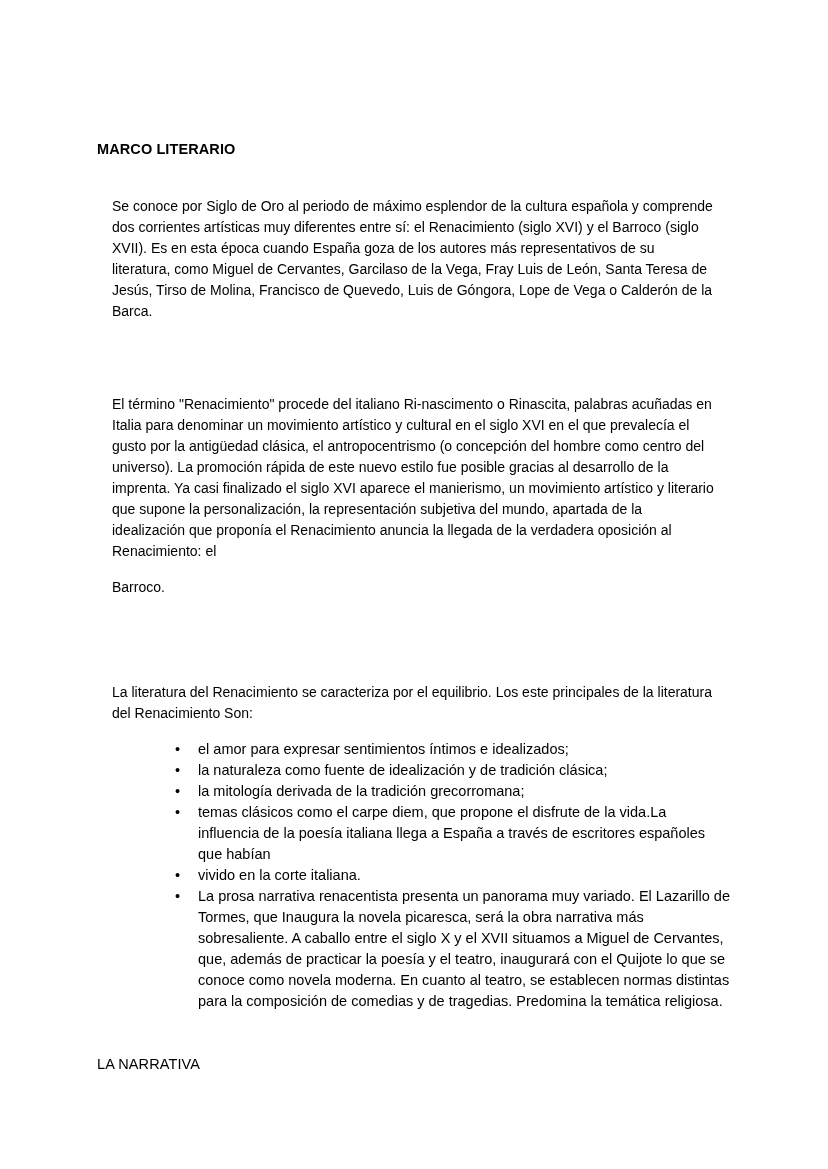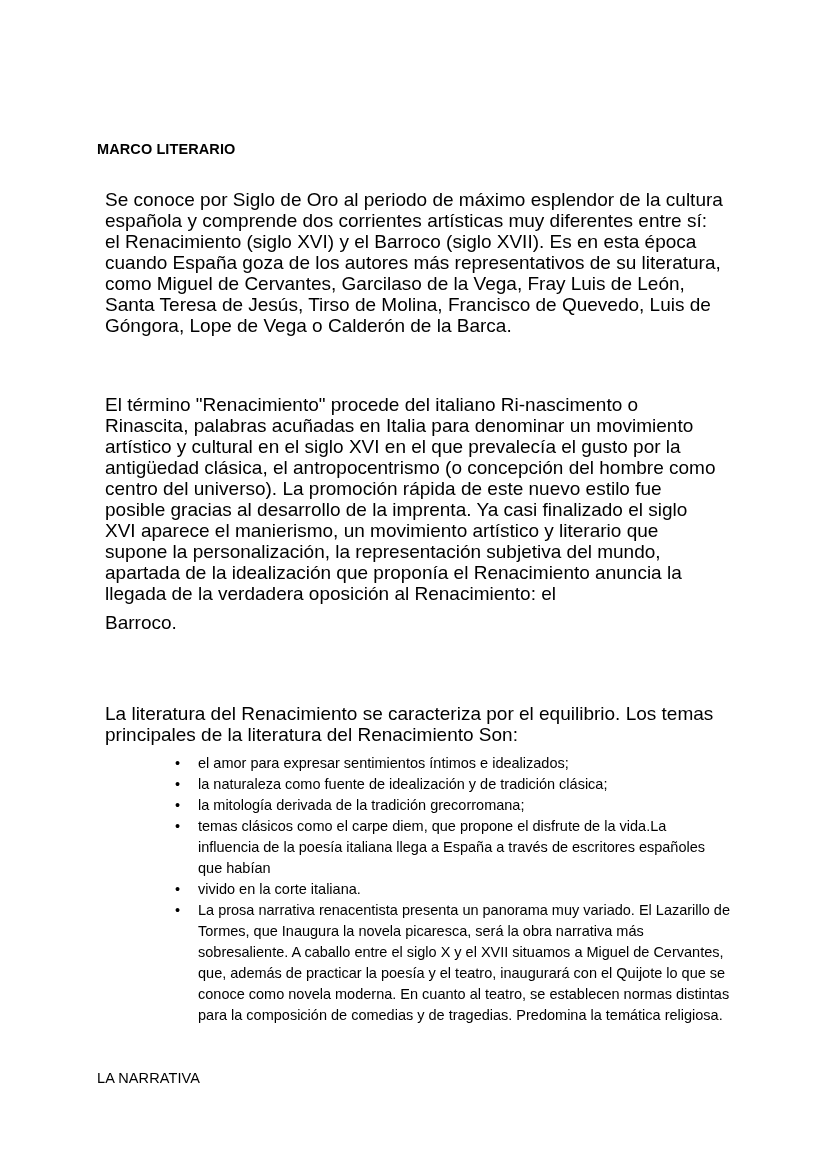--- a/index.html
+++ b/index.html
@@ -32,23 +32,23 @@
     letter-spacing: 0.1px;
   }
   .section-heading {
     font-size: 14.5px;
     line-height: 21px;
     font-weight: normal;
     margin: 0;
     letter-spacing: 0.1px;
   }
   p.para {
-    font-size: 19px;
+    font-size: 14px;
     line-height: 21px;
-    margin: 8px;
+    margin: 15px;
     text-align: left;
   }
   .spacer-line {
     height: 21px;
   }
   .spacer-half {
     height: 12px;
   }
   ul.bullets {
     list-style: none;
@@ -90,21 +90,21 @@
     <p class="para">El término "Renacimiento" procede del italiano Ri-nascimento o Rinascita, palabras acuñadas en Italia para denominar un movimiento artístico y cultural en el siglo XVI en el que prevalecía el gusto por la antigüedad clásica, el antropocentrismo (o concepción del hombre como centro del universo). La promoción rápida de este nuevo estilo fue posible gracias al desarrollo de la imprenta. Ya casi finalizado el siglo XVI aparece el manierismo, un movimiento artístico y literario que supone la personalización, la representación subjetiva del mundo, apartada de la idealización que proponía el Renacimiento anuncia la llegada de la verdadera oposición al Renacimiento: el</p>
 
     <p class="para">Barroco.</p>
 
     <div class="spacer-line"></div>
     <div class="spacer-half"></div>
 
 
     <div class="spacer-line"></div>
 
-    <p class="para">La literatura del Renacimiento se caracteriza por el equilibrio. Los temas principales de la literatura del Renacimiento Son:</p>
+    <p class="para">La literatura del Renacimiento se caracteriza por el equilibrio. Los este principales de la literatura del Renacimiento Son:</p>
 
     <ul class="bullets">
       <li>
         <span class="dot">•</span>
         <span>el amor para expresar sentimientos íntimos e idealizados;</span>
       </li>
       <li>
         <span class="dot">•</span>
         <span>la naturaleza como fuente de idealización y de tradición clásica;</span>
       </li>

